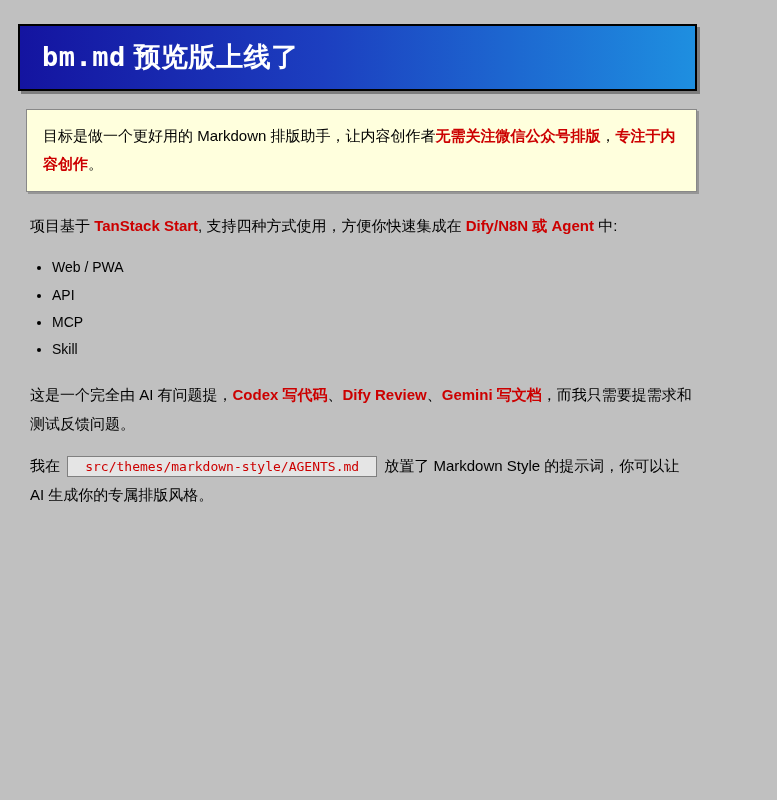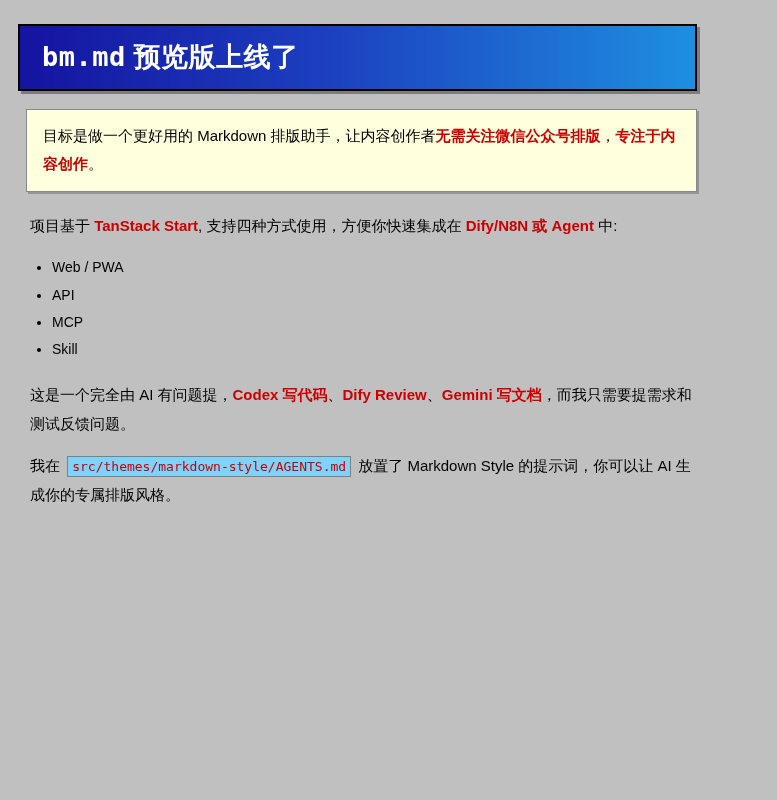--- a/index.html
+++ b/index.html
@@ -89,23 +89,23 @@
   }
 
   .spaced {
     margin-top: 18px;
   }
 
   code.inline-code {
     font-family: "DejaVu Sans Mono", monospace;
     font-size: 13px;
     color: #cc0000;
-    background: #7dd3fc;
+    background: #e5e5e5;
     border: 1px solid #808080;
-    padding: 2px 4px;
+    padding: 2px 17px;
     margin: 0 3px;
     white-space: nowrap;
   }
 </style>
 </head>
 <body>
 
 <div class="page">
 
   <div class="banner">

